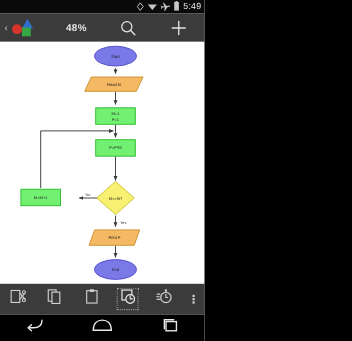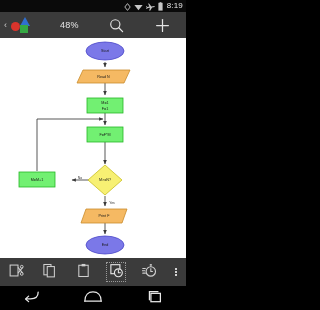--- a/index.html
+++ b/index.html
@@ -41,21 +41,21 @@
     border-bottom:9px solid #2f6fd0;
   }
   .applogo .circ{
     position:absolute;left:2px;top:7px;width:9px;height:9px;border-radius:50%;
     background:#d8342c;
   }
   .applogo .sq{
     position:absolute;left:11px;top:10px;width:8px;height:8px;background:#35a843;
   }
   .zoomlbl{
-    color:#e6e6e6;font-size:9px;line-height:9px;margin-left:29px;letter-spacing:.3px;
+    color:#e6e6e6;font-size:9px;line-height:9px;margin-left:29px;letter-spacing:.3px;font-weight:bold;
   }
   .tb-search{margin-left:29px;width:18px;height:18px;display:flex;align-items:center;justify-content:center;}
   .tb-plus{margin-left:28px;width:18px;height:18px;display:flex;align-items:center;justify-content:center;}
 
   
   .canvas{
     position:absolute;left:0;top:38px;width:186px;height:220px;
     background:#ffffff;overflow:hidden;
   }
   .canvas svg{display:block;}
@@ -123,21 +123,21 @@
       <svg width="9" height="8" viewBox="0 0 9 8">
         <path d="M8.6 3.1 L5.4 3.4 L3.0 0.4 L2.1 0.6 L3.4 3.6 L1.3 3.9 L0.5 2.9 L0.0 3.1 L0.7 4.6 L0.2 6.0 L0.8 6.0 L1.9 4.9 L4.0 4.7 L3.2 7.6 L4.1 7.7 L6.1 4.6 L8.6 4.0 Z" fill="#d8d8d8"></path>
       </svg>
     </span>
     <span class="sb-ico">
       <svg width="5" height="9" viewBox="0 0 5 9">
         <rect x="1.6" y="0" width="1.8" height="0.8" fill="#d8d8d8"></rect>
         <rect x="0.4" y="0.8" width="4.2" height="7.8" fill="#d8d8d8"></rect>
       </svg>
     </span>
-    <span class="sb-time">8:19</span>
+    <span class="sb-time">5:49</span>
   </div>
 
   <div class="toolbar">
 
     <div class="tb-up">‹</div>
 
     <div class="applogo">
       <span class="tri"></span>
       <span class="circ"></span>
       <span class="sq"></span>

